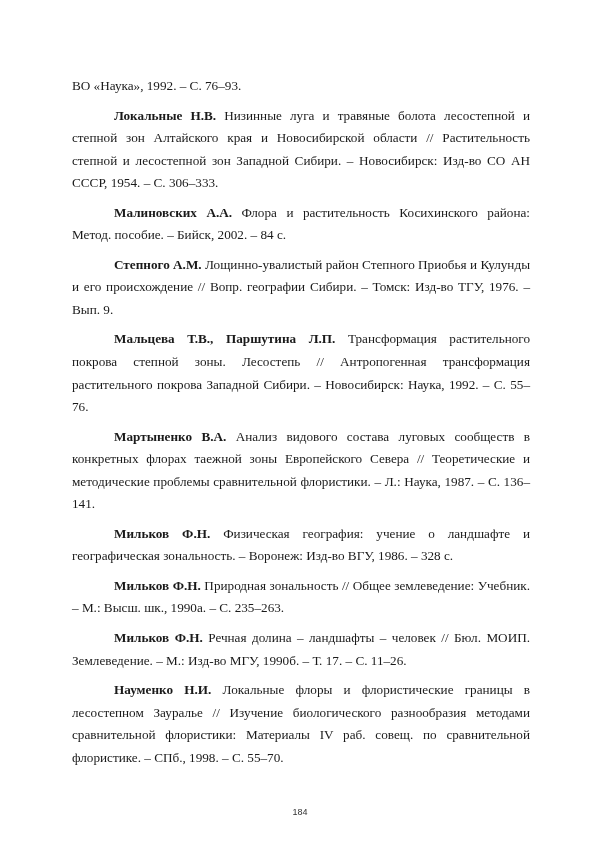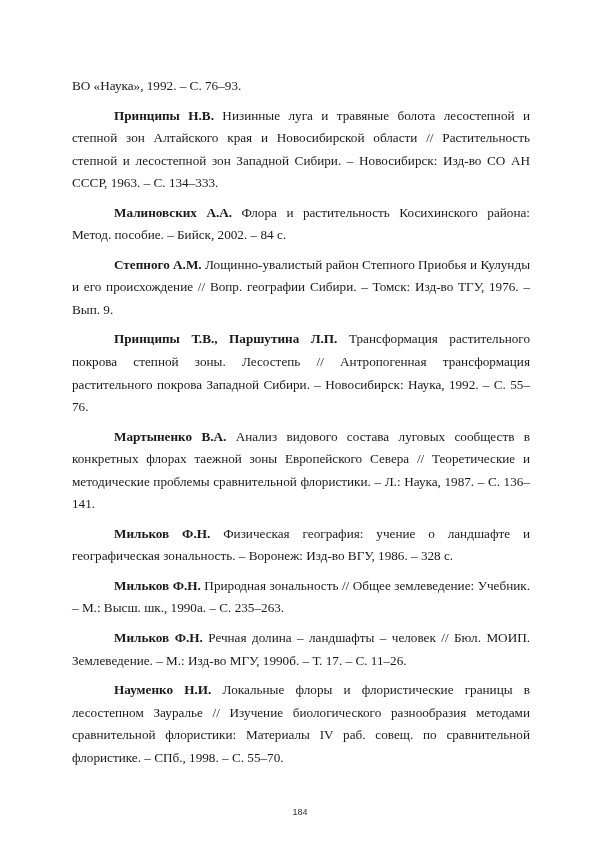--- a/index.html
+++ b/index.html
@@ -45,28 +45,28 @@
       color: #333333;
     }
   </style>
 </head>
 <body>
 
 <div class="page">
   <p class="entry cont">ВО «Наука», 1992. – С. 76–93.</p>
 
 
-  <p class="entry"><span class="author">Принципы Н.В.</span><span> Низинные луга и травяные болота лесостепной и степной зон Алтайского края и Новосибирской области // Растительность степной и лесостепной зон Западной Сибири. – Новосибирск: Изд-во СО АН СССР, 1963. – С. 134–333.</span></p>
+  <p class="entry"><span class="author">Локальные Н.В.</span><span> Низинные луга и травяные болота лесостепной и степной зон Алтайского края и Новосибирской области // Растительность степной и лесостепной зон Западной Сибири. – Новосибирск: Изд-во СО АН СССР, 1954. – С. 306–333.</span></p>
 
 
   <p class="entry"><span class="author">Малиновских А.А.</span><span> Флора и растительность Косихинского района: Метод. пособие. – Бийск, 2002. – 84 с.</span></p>
 
   <p class="entry"><span class="author">Степного А.М.</span><span> Лощинно-увалистый район Степного Приобья и Кулунды и его происхождение // Вопр. географии Сибири. – Томск: Изд-во ТГУ, 1976. – Вып. 9.</span></p>
 
-  <p class="entry"><span class="author">Принципы Т.В., Паршутина Л.П.</span><span> Трансформация растительного покрова степной зоны. Лесостепь // Антропогенная трансформация растительного покрова Западной Сибири. – Новосибирск: Наука, 1992. – С. 55–76.</span></p>
+  <p class="entry"><span class="author">Мальцева Т.В., Паршутина Л.П.</span><span> Трансформация растительного покрова степной зоны. Лесостепь // Антропогенная трансформация растительного покрова Западной Сибири. – Новосибирск: Наука, 1992. – С. 55–76.</span></p>
 
 
   <p class="entry"><span class="author">Мартыненко В.А.</span><span> Анализ видового состава луговых сообществ в конкретных флорах таежной зоны Европейского Севера // Теоретические и методические проблемы сравнительной флористики. – Л.: Наука, 1987. – С. 136–141.</span></p>
 
   <p class="entry"><span class="author">Мильков Ф.Н.</span><span> Физическая география: учение о ландшафте и географическая зональность. – Воронеж: Изд-во ВГУ, 1986. – 328 с.</span></p>
 
   <p class="entry"><span class="author">Мильков Ф.Н.</span><span> Природная зональность // Общее землеведение: Учебник. – М.: Высш. шк., 1990а. – С. 235–263.</span></p>
 
   <p class="entry"><span class="author">Мильков Ф.Н.</span><span> Речная долина – ландшафты – человек // Бюл. МОИП. Землеведение. – М.: Изд-во МГУ, 1990б. – Т. 17. – С. 11–26.</span></p>
 

